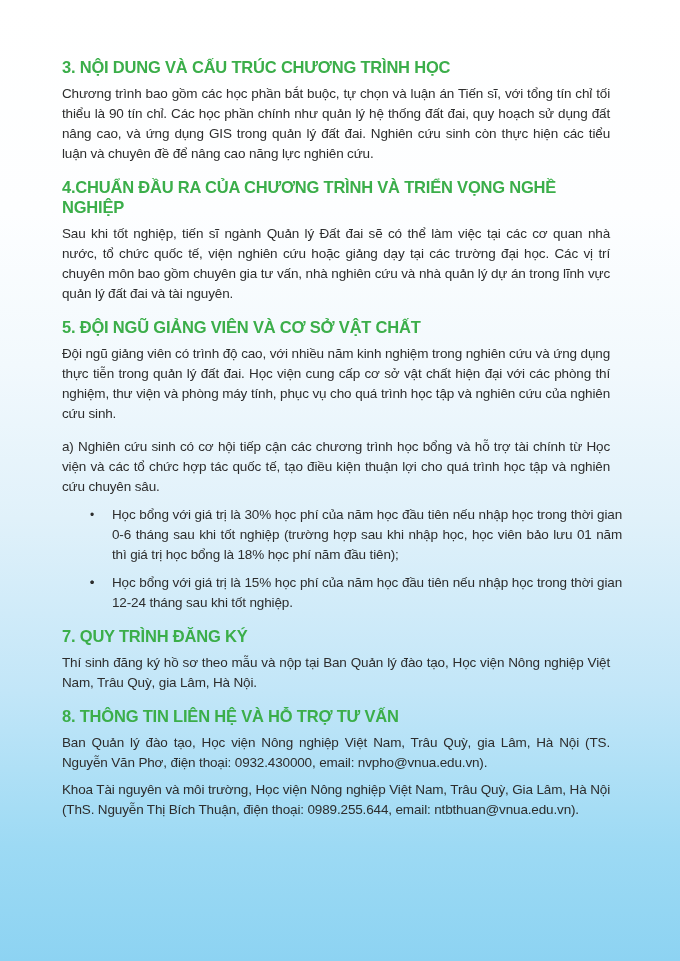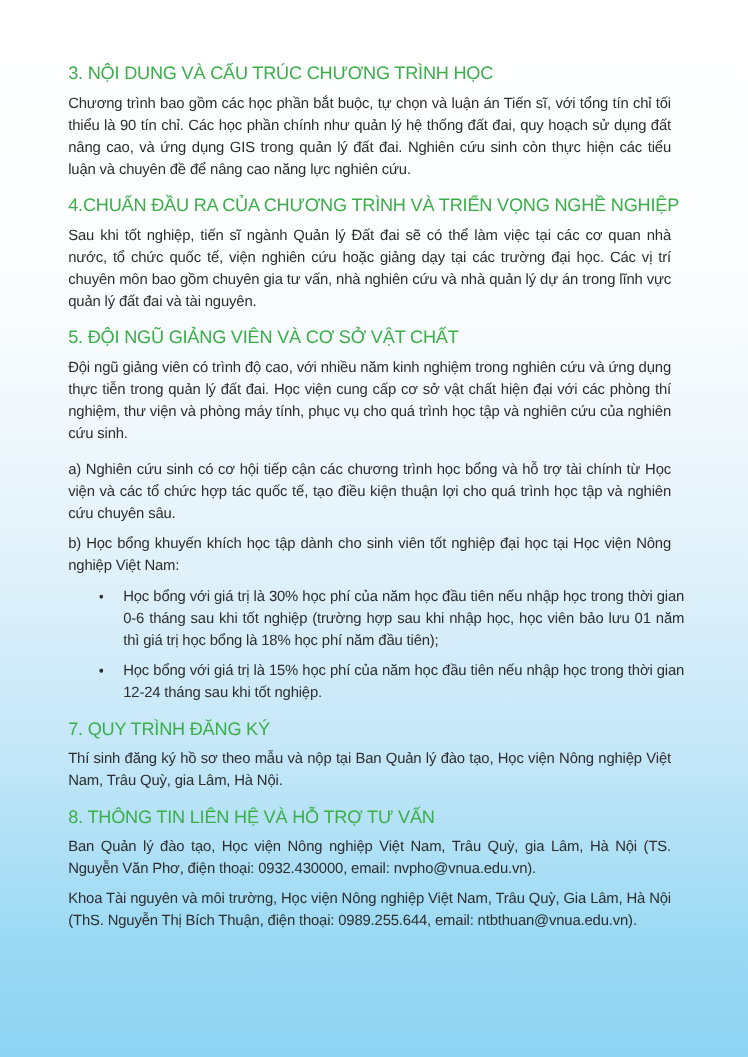--- a/index.html
+++ b/index.html
@@ -22,21 +22,21 @@
     width: 680px;
     height: 961px;
     padding: 57px 58px 0 62px;
   }
   section { margin: 0; }
   section + section { margin-top: 13px; }
   h2.heading {
     margin: 0 0 7px 0;
     font-size: 16.5px;
     line-height: 20px;
-    font-weight: 400;
+    font-weight: 700;
     letter-spacing: -0.2px;
     color: #3bae4a;
   }
   p.para {
     margin: 0 12px 7px 0;
     font-size: 13.5px;
     line-height: 20px;
     letter-spacing: -0.15px;
     color: #2d2d2d;
     text-align: justify;
@@ -80,21 +80,20 @@
     <p class="para">Sau khi tốt nghiệp, tiến sĩ ngành Quản lý Đất đai sẽ có thể làm việc tại các cơ quan nhà nước, tổ chức quốc tế, viện nghiên cứu hoặc giảng dạy tại các trường đại học. Các vị trí chuyên môn bao gồm chuyên gia tư vấn, nhà nghiên cứu và nhà quản lý dự án trong lĩnh vực quản lý đất đai và tài nguyên.</p>
   </section>
 
   <section>
     <h2 class="heading">5. ĐỘI NGŨ GIẢNG VIÊN VÀ CƠ SỞ VẬT CHẤT</h2>
     <p class="para">Đội ngũ giảng viên có trình độ cao, với nhiều năm kinh nghiệm trong nghiên cứu và ứng dụng thực tiễn trong quản lý đất đai. Học viện cung cấp cơ sở vật chất hiện đại với các phòng thí nghiệm, thư viện và phòng máy tính, phục vụ cho quá trình học tập và nghiên cứu của nghiên cứu sinh.</p>
   </section>
 
   <section>
     <p class="para">a) Nghiên cứu sinh có cơ hội tiếp cận các chương trình học bổng và hỗ trợ tài chính từ Học viện và các tổ chức hợp tác quốc tế, tạo điều kiện thuận lợi cho quá trình học tập và nghiên cứu chuyên sâu.</p>
-    <p class="para">b) Học bổng khuyến khích học tập dành cho sinh viên tốt nghiệp đại học tại Học viện Nông nghiệp Việt Nam:</p>
     <ul class="bullets">
       <li>
         <span class="bullet-dot">•</span>
         <span>Học bổng với giá trị là 30% học phí của năm học đầu tiên nếu nhập học trong thời gian 0-6 tháng sau khi tốt nghiệp (trường hợp sau khi nhập học, học viên bảo lưu 01 năm thì giá trị học bổng là 18% học phí năm đầu tiên);</span>
       </li>
       <li>
         <span class="bullet-dot">•</span>
       </li>
       <li>
         <span class="bullet-dot">•</span>

